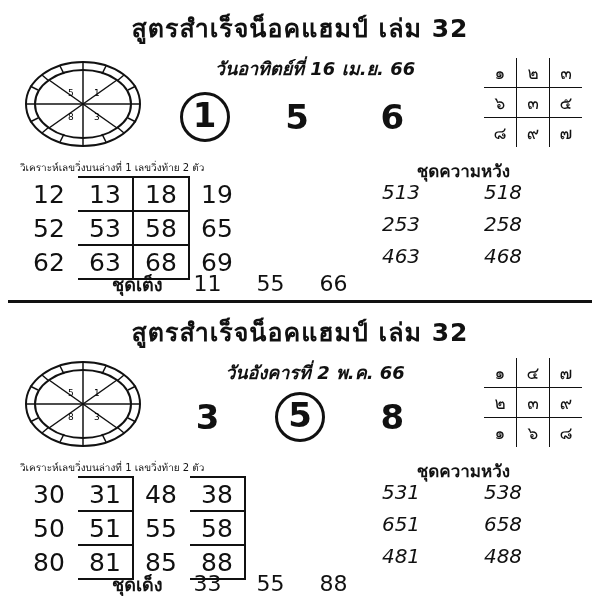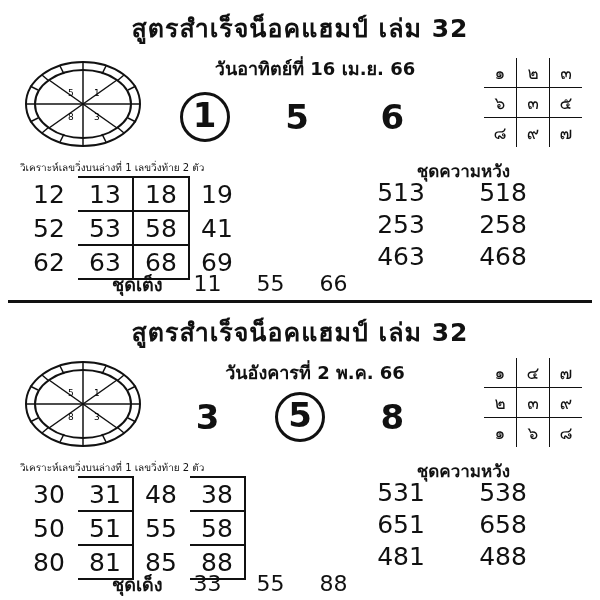--- a/index.html
+++ b/index.html
@@ -42,20 +42,21 @@
     padding-top: 8px;
     white-space: nowrap;
   }
   .subtitle {
     text-align: center;
     font-size: 18px;
     font-weight: bold;
     margin-top: 6px;
     white-space: nowrap;
     padding-left: 30px;
+    font-style: italic;
   }
   
   .emblem {
     position: absolute;
     left: 22px;
     top: 58px;
     width: 122px;
     height: 92px;
   }
   
@@ -144,21 +145,22 @@
   .pairs {
     position: absolute;
     left: 350px;
     top: 176px;
     border-collapse: collapse;
   }
   .pairs td {
     width: 100px;
     height: 30px;
     text-align: center;
-    font-size: 25px;
+    font-size: 20px;
+    font-style: italic;
   }
   .footer {
     position: absolute;
     left: 112px;
     top: 270px;
     font-size: 22px;
     white-space: nowrap;
     text-align: center;
   }
   .footer .flabel {
@@ -250,21 +252,21 @@
           <tr>
         <td>12</td>
         <td class="boxed">13</td>
         <td class="boxed">18</td>
         <td>19</td>
       </tr>
       <tr>
         <td>52</td>
         <td class="boxed">53</td>
         <td class="boxed">58</td>
-        <td>41</td>
+        <td>65</td>
       </tr>
       <tr>
         <td>62</td>
         <td class="boxed">63</td>
         <td class="boxed">68</td>
         <td>69</td>
       </tr>
     </tbody>
       </table>
 

